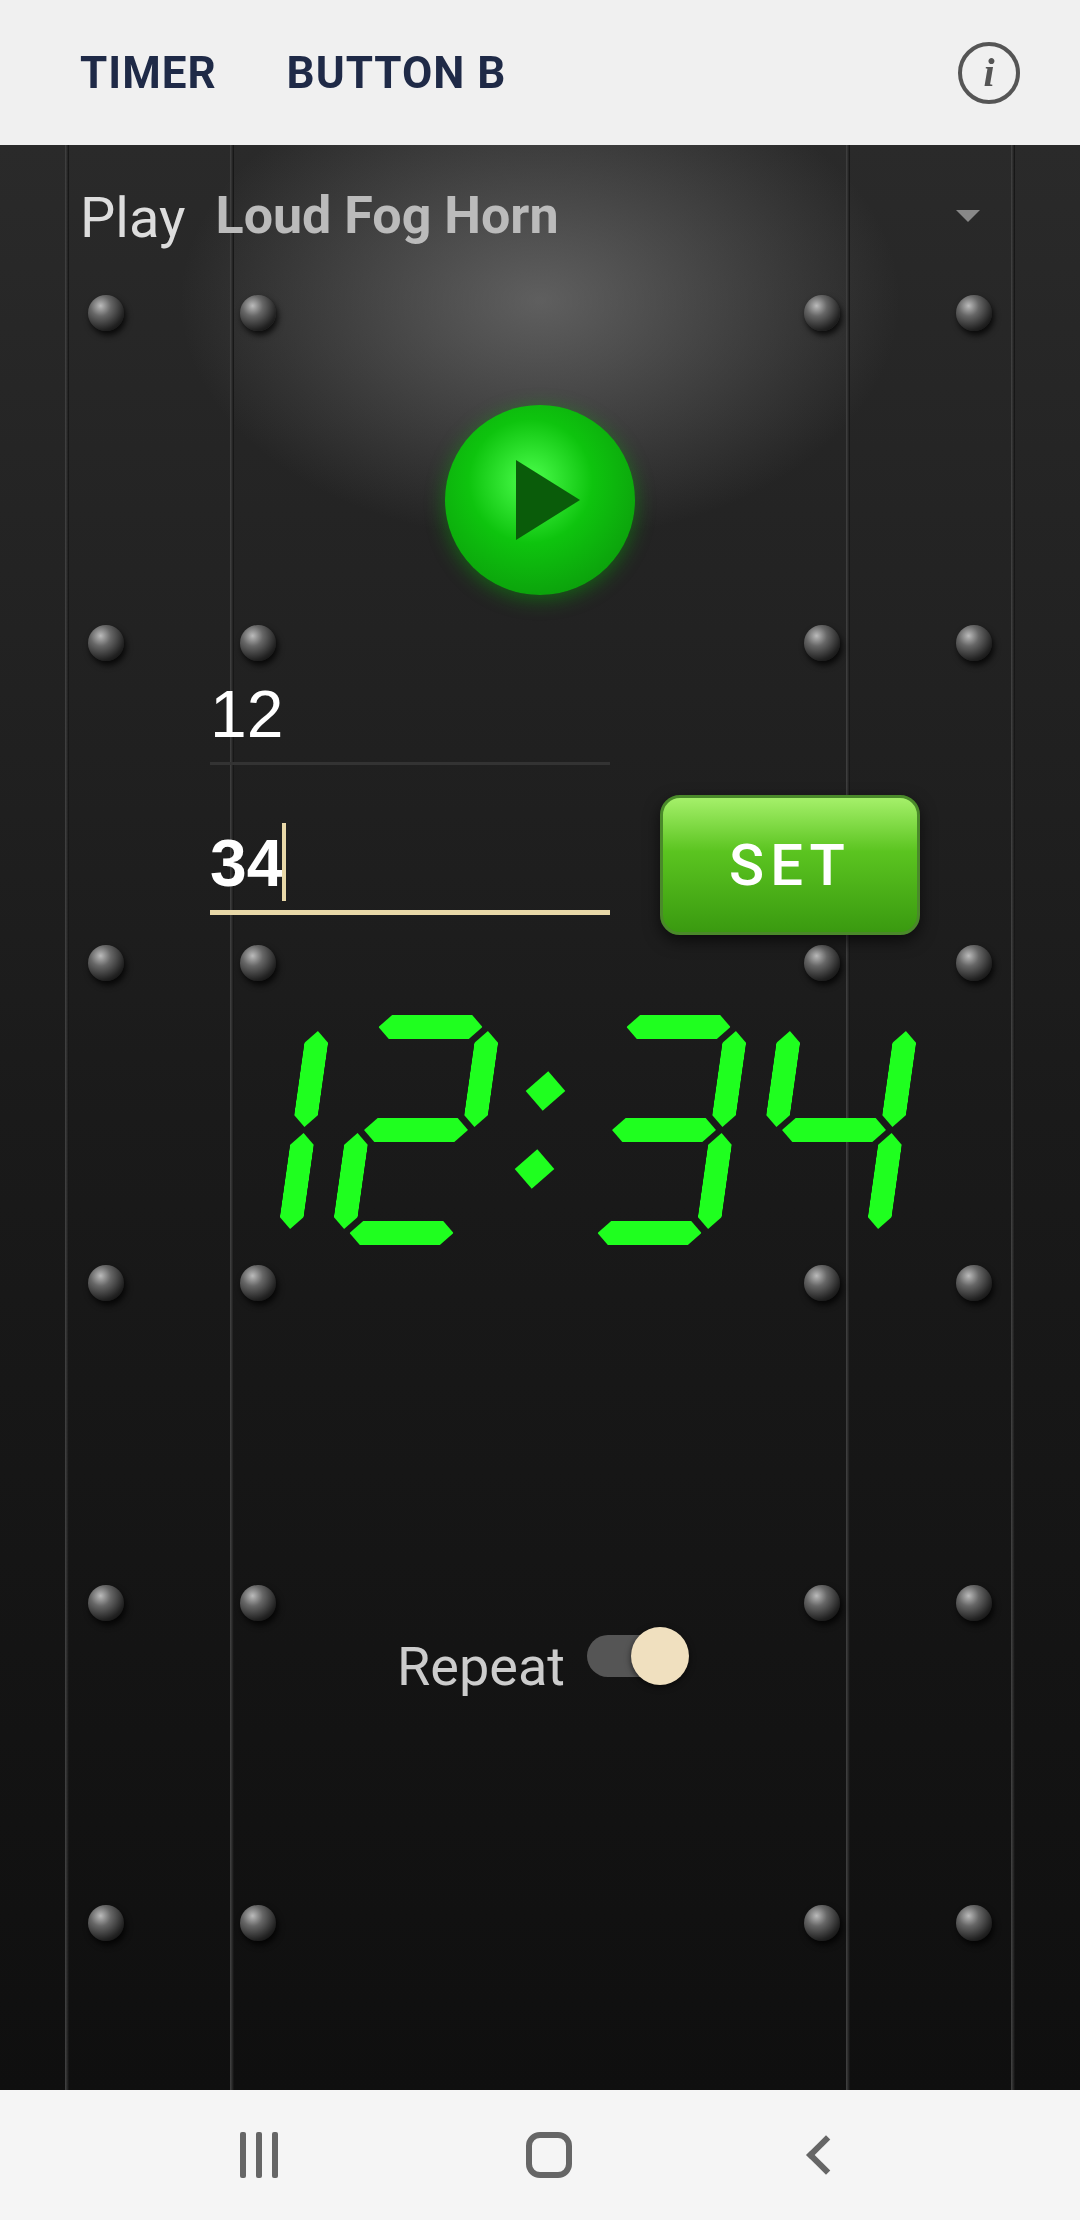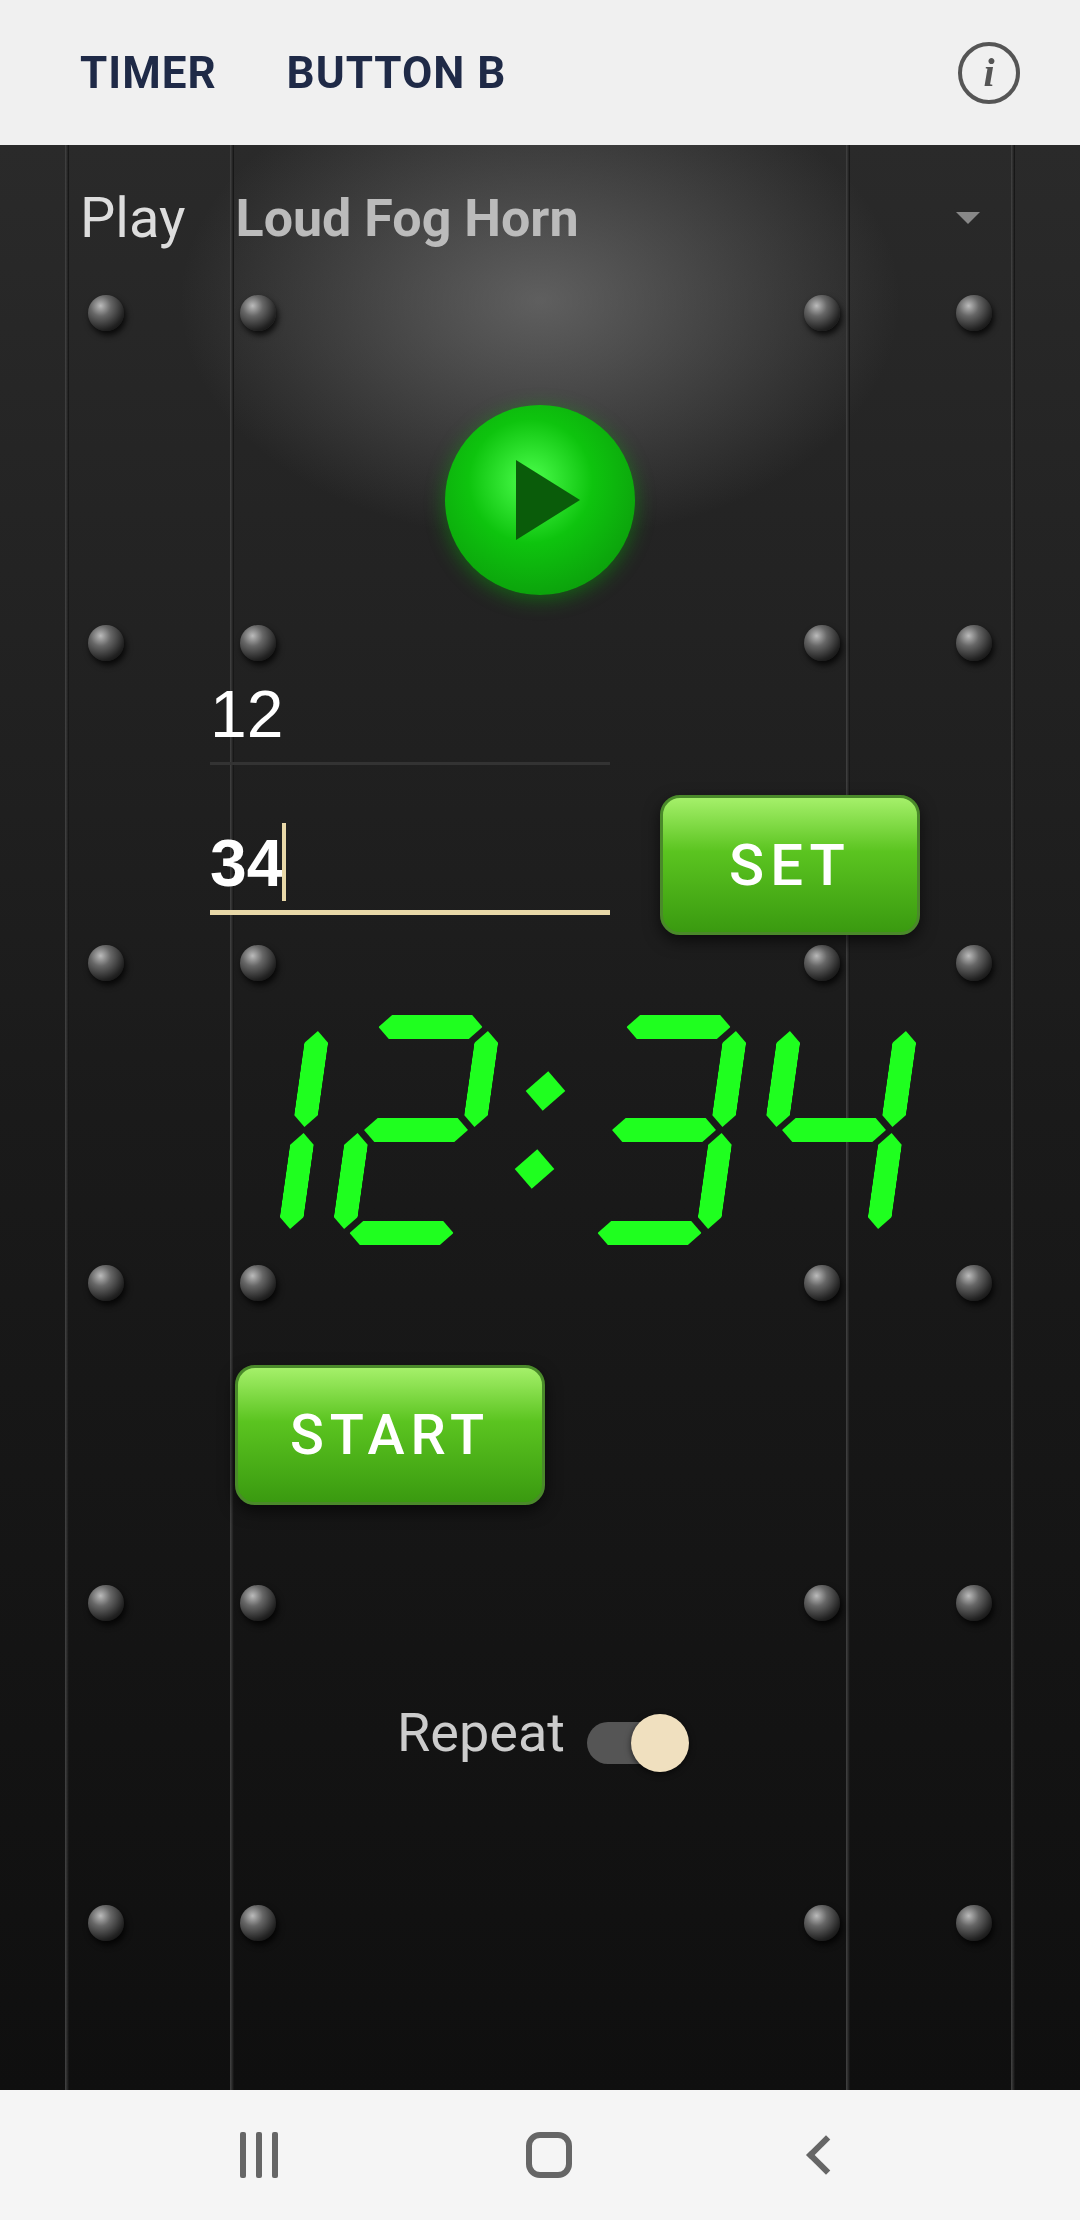--- a/index.html
+++ b/index.html
@@ -81,22 +81,22 @@
       box-shadow: 2px 4px 6px rgba(0,0,0,0.8);
     }
 
     
     .sound-row {
       position: absolute;
       top: 40px;
       left: 80px;
       right: 100px;
       display: flex;
-      align-items: center;
-      gap: 50px;
+      align-items: flex-start;
+      gap: 30px;
     }
     .play-label {
       font-size: 56px;
       color: #ddd;
       font-weight: 400;
     }
     .sound-select {
       flex: 1;
       display: flex;
       align-items: center;
@@ -261,25 +261,25 @@
       letter-spacing: 6px;
       display: flex;
       align-items: center;
       justify-content: center;
       box-shadow: 0 6px 16px rgba(0,0,0,0.6);
     }
 
     
     .repeat-row {
       position: absolute;
-      top: 1556px;
+      top: 1490px;
       left: 0;
       right: 0;
       display: flex;
-      align-items: flex-end;
+      align-items: flex-start;
       justify-content: center;
       gap: 22px;
     }
     .repeat-label {
       font-size: 54px;
       color: #ccc;
     }
     .toggle {
       width: 96px;
       height: 42px;
@@ -437,21 +437,20 @@
 
       <div class="digit">
         <div class="seg f"></div>
           <div class="seg g"></div>
           <div class="seg b"></div>
           <div class="seg c"></div>
       </div>
     </div>
   </div>
 
-  <div class="start-btn" data-bind="buttons.start">START</div>
 
   <div class="repeat-row">
     <div class="repeat-label" data-bind="repeat.label">Repeat</div>
     <div class="toggle">
       <div class="toggle-knob"></div>
     </div>
   </div>
 
 </div>
 

